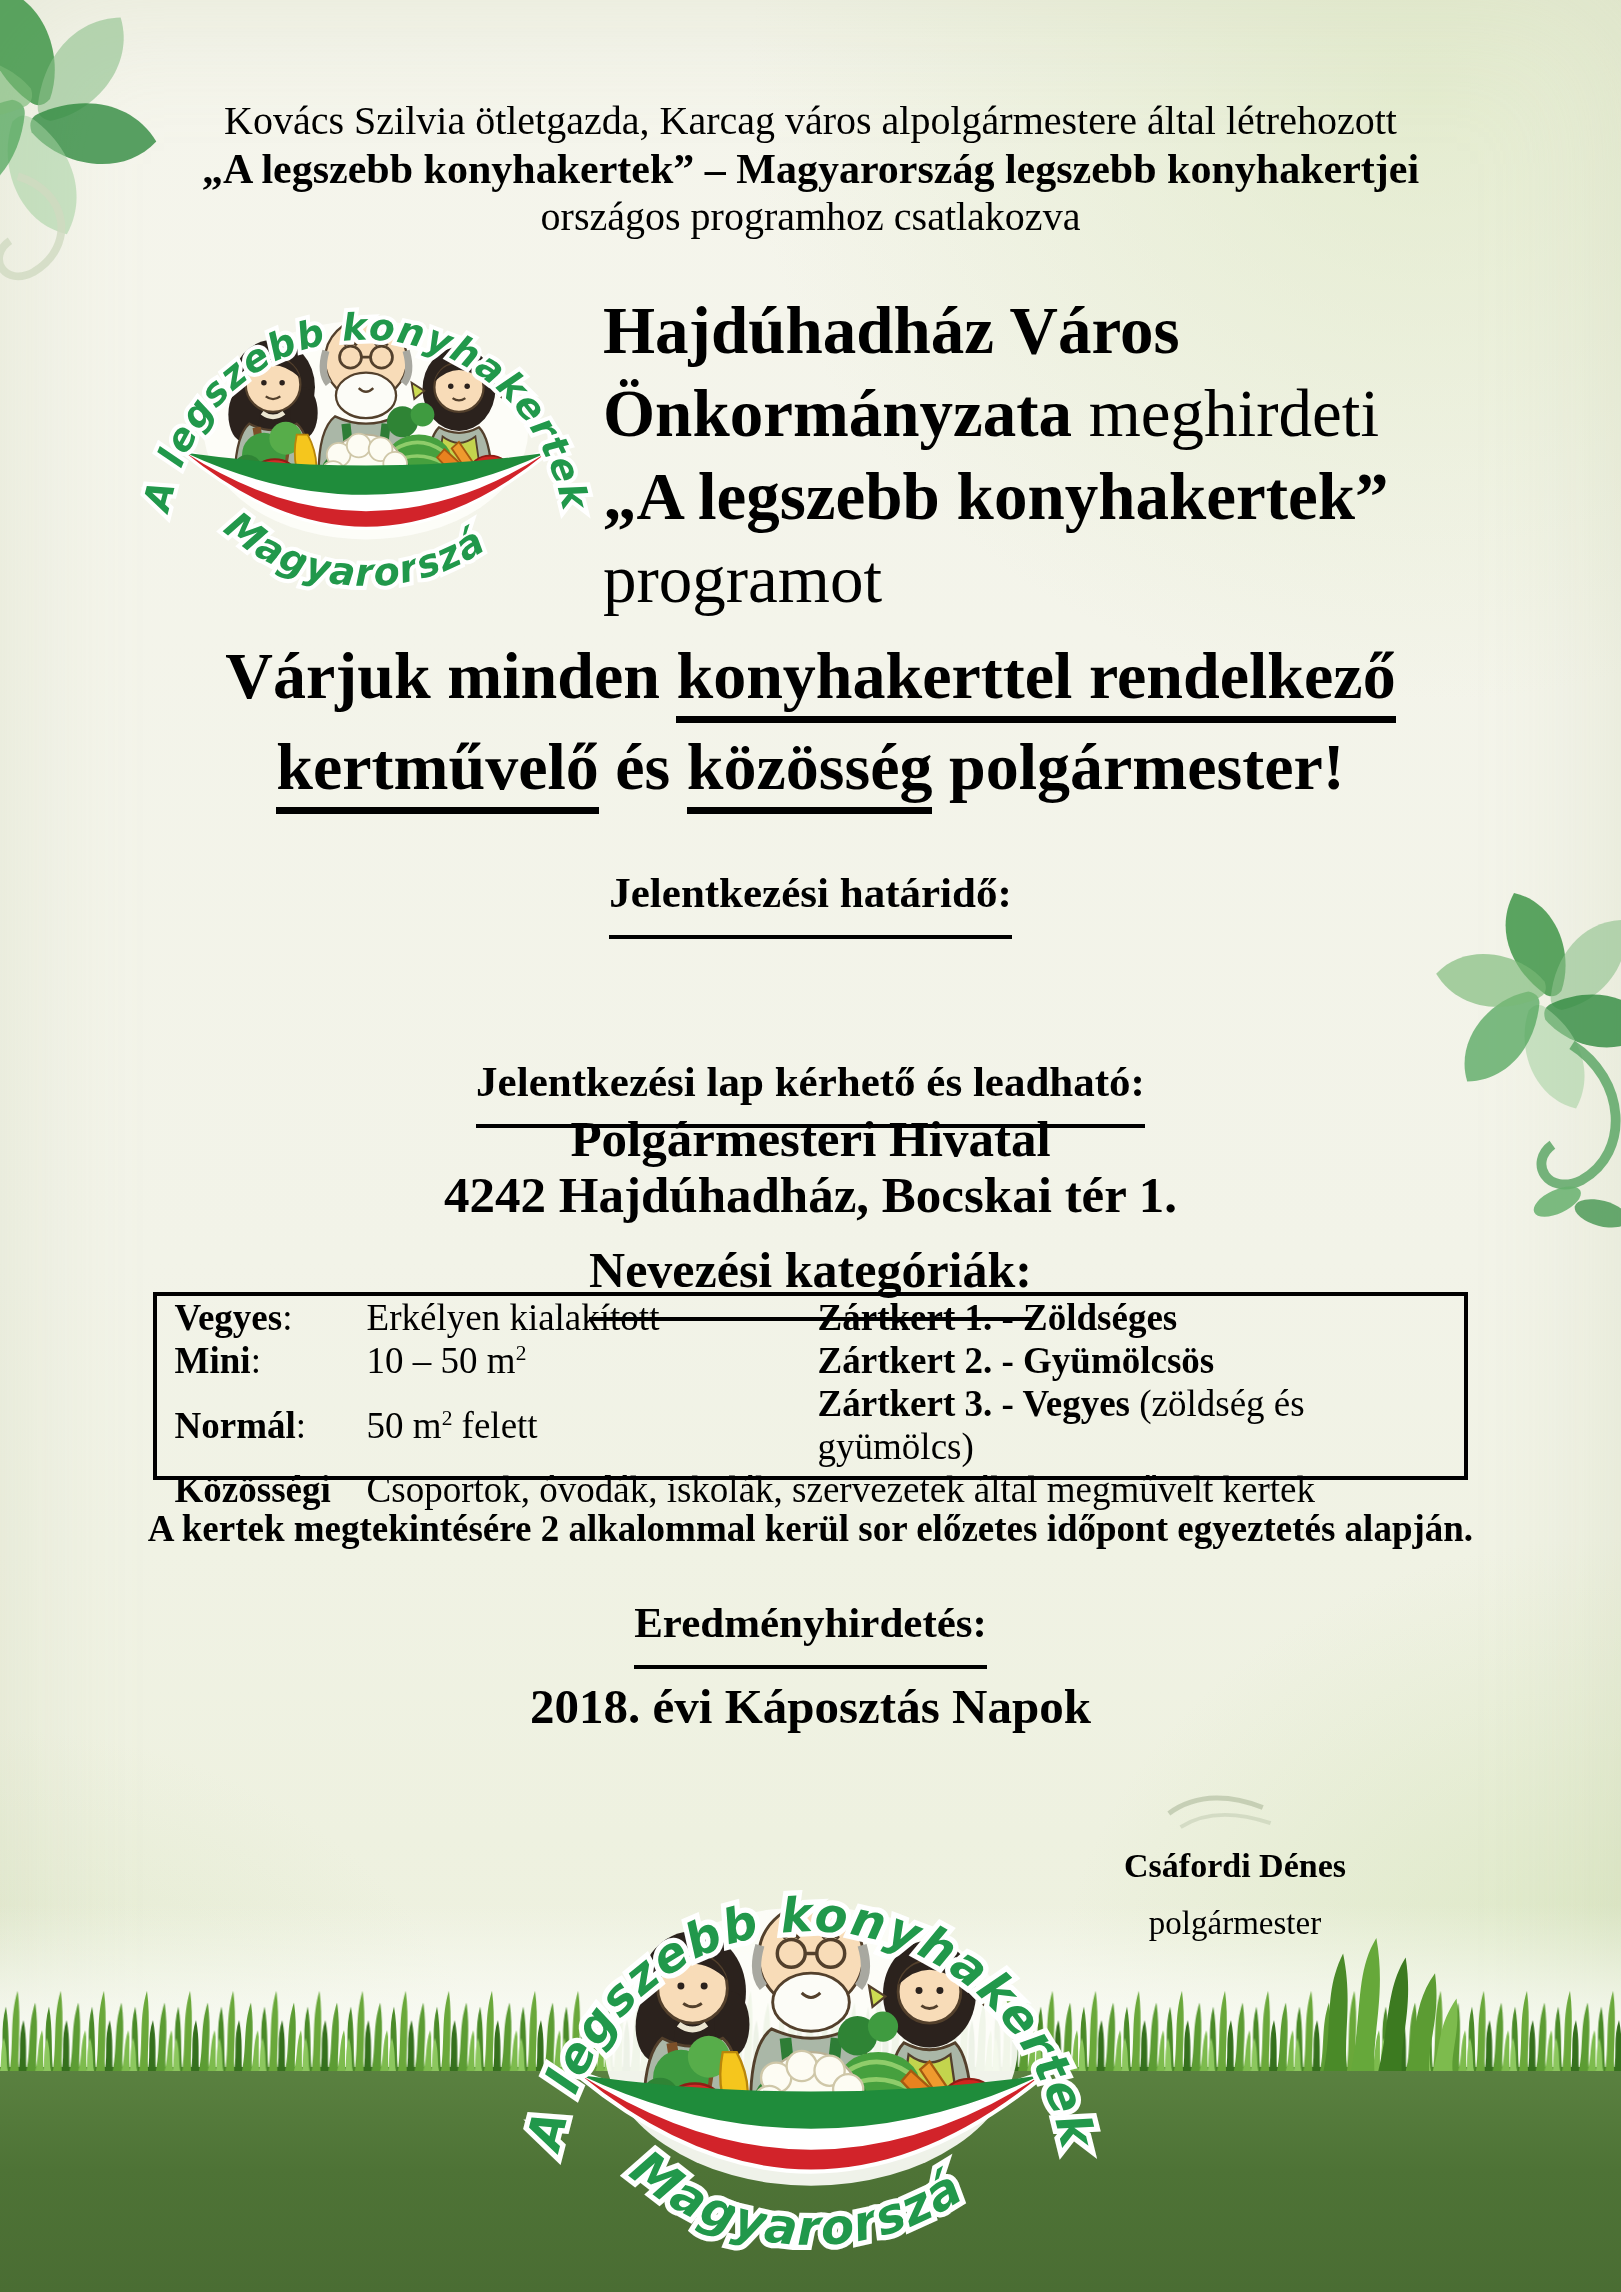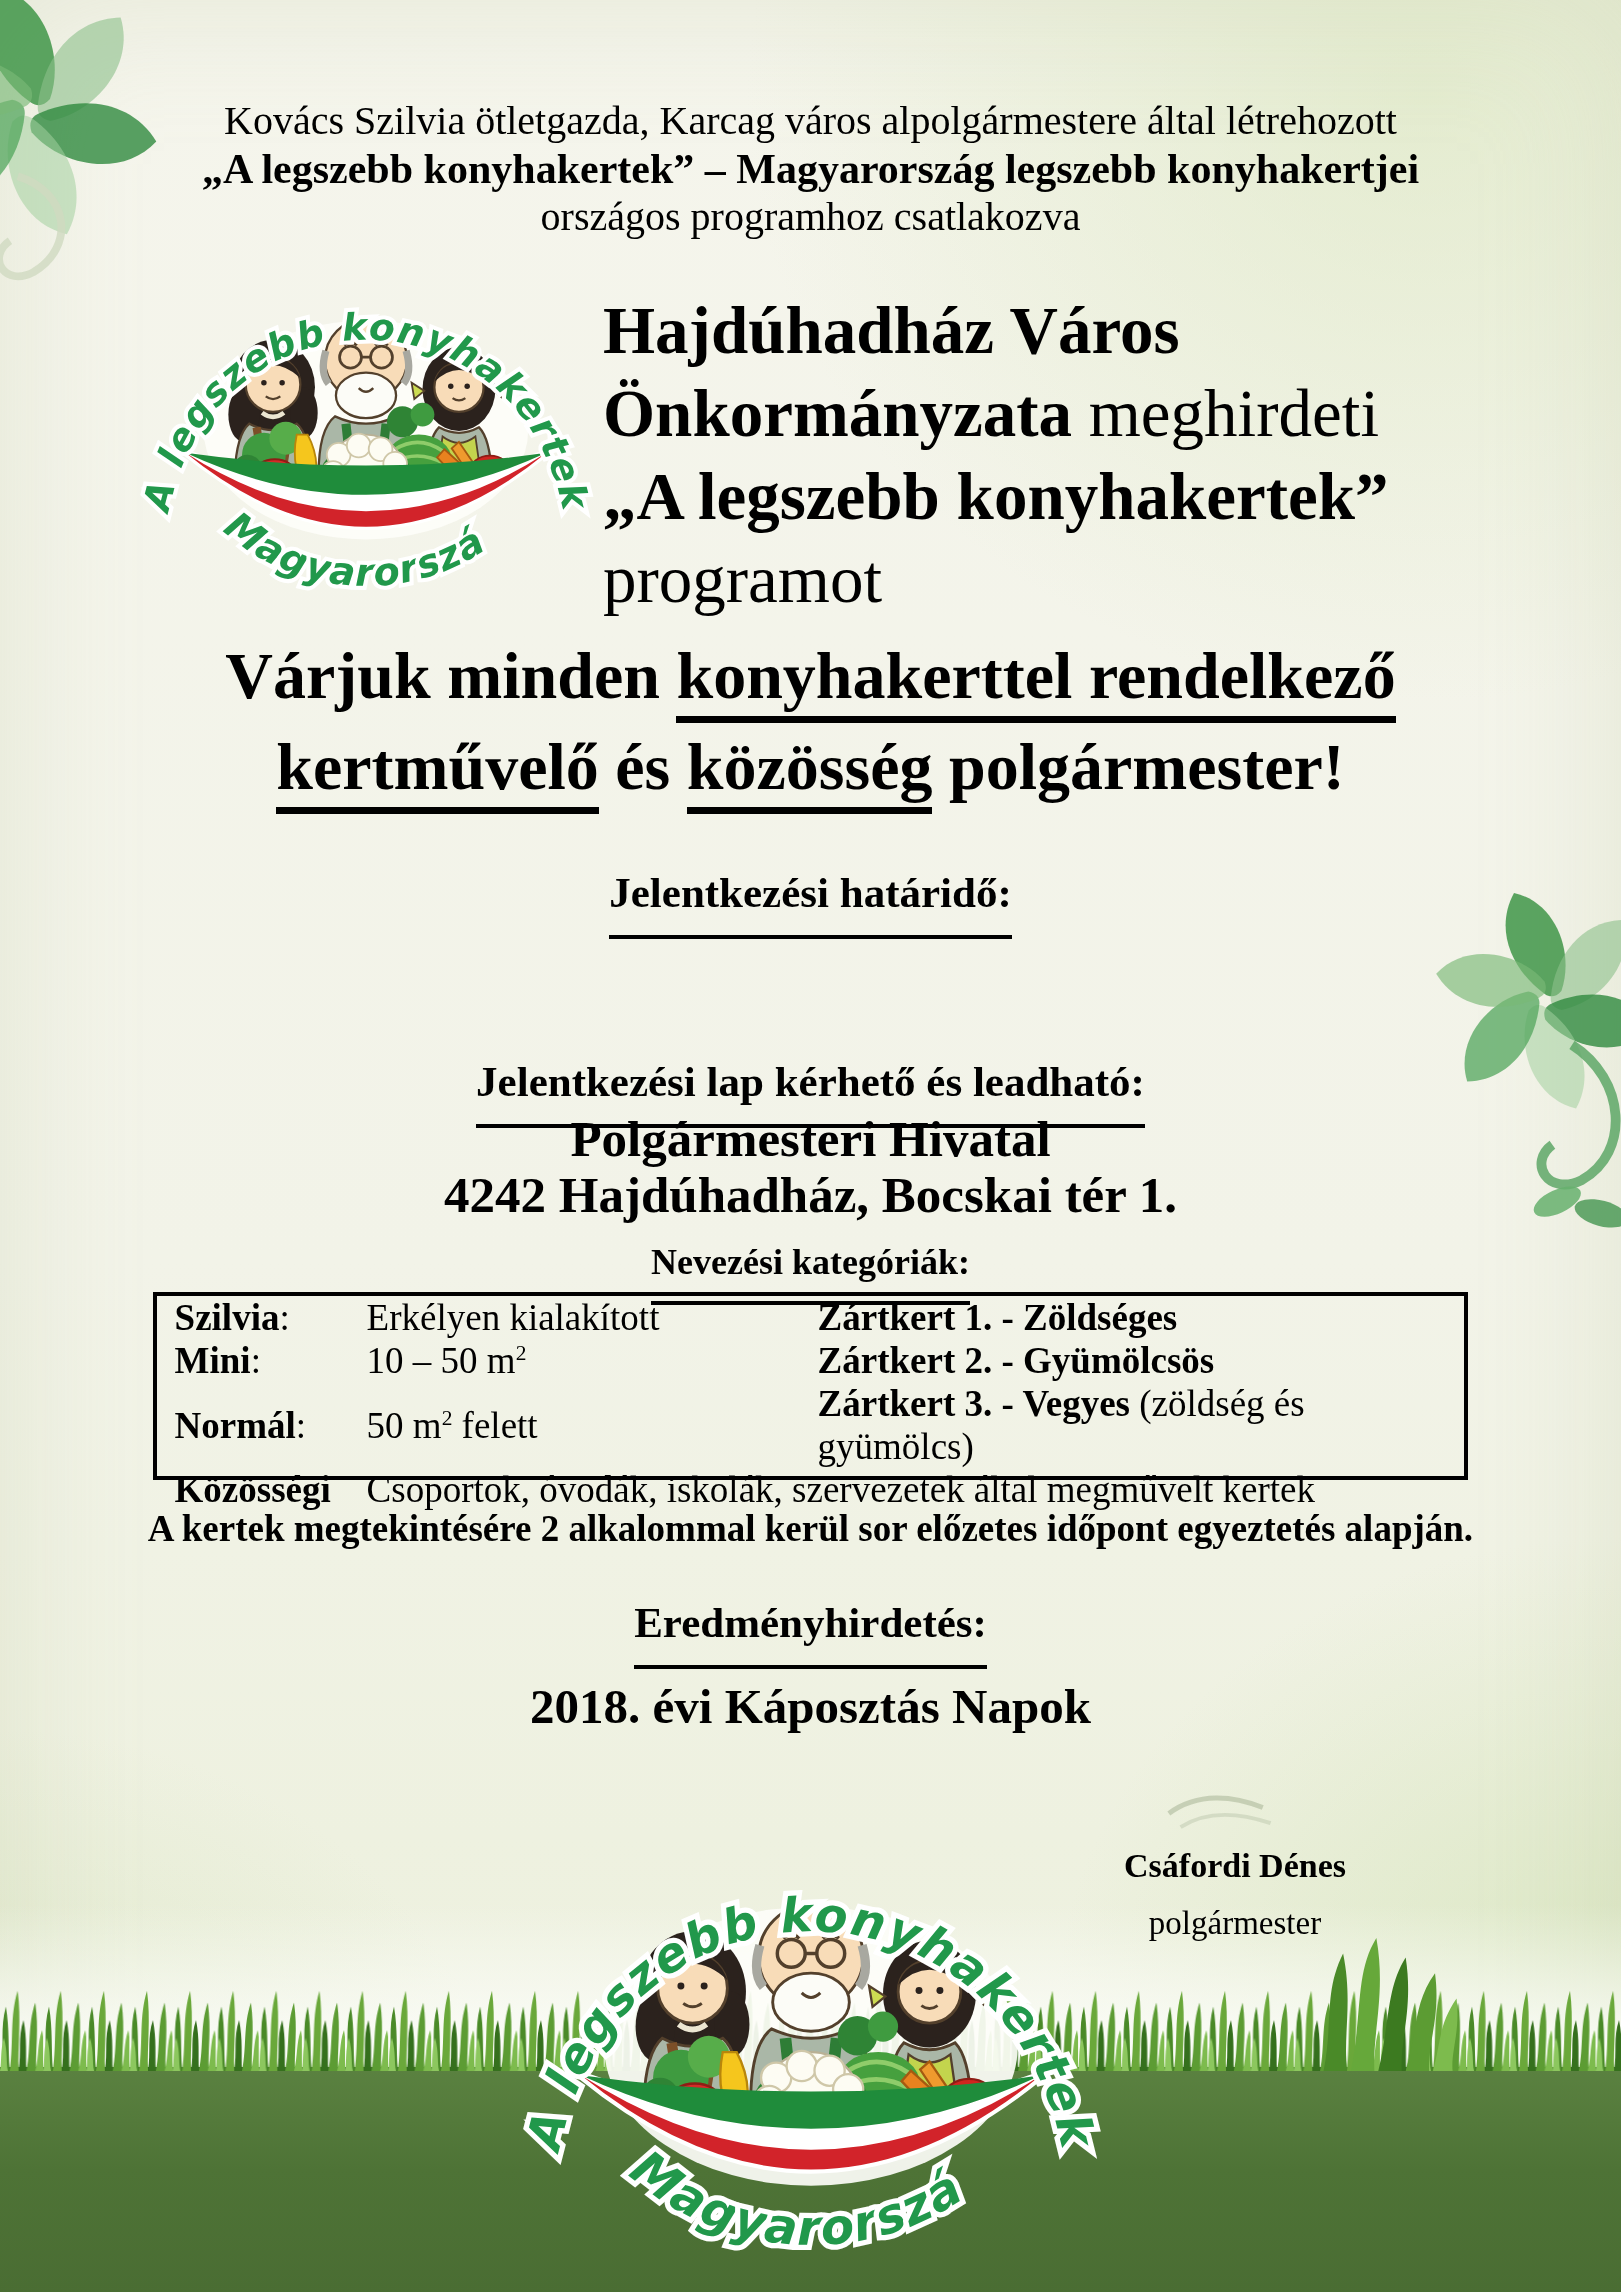--- a/index.html
+++ b/index.html
@@ -18,21 +18,21 @@
   .uline{border-bottom:7.8px solid #000;padding-bottom:3.9px;}
   #intro{top:98px;font-size:40px;line-height:1.17;}
   #intro .big{font-size:42px;font-weight:bold;}
   #announce{left:603px;top:289px;width:956px;text-align:left;font-size:67px;line-height:1.24;}
   #call{top:630px;font-size:66px;font-weight:bold;line-height:1.38;}
   #deadline-h{top:868px;font-size:43px;font-weight:bold;}
   #deadline-date{top:931px;font-size:67px;font-weight:bold;}
   #app-h{top:1057px;font-size:43px;font-weight:bold;}
   #office{top:1110px;font-size:51px;font-weight:bold;}
   #address{top:1166px;font-size:51px;font-weight:bold;}
-  #cat-h{top:1241px;font-size:36px;font-weight:bold;}
+  #cat-h{top:1241px;font-size:50px;font-weight:bold;}
   #cat-table{top:1292px;left:153px;width:1315px;height:188px;border:4.9px solid #000;box-sizing:border-box;
     display:flex;flex-direction:column;justify-content:space-around;font-size:37px;}
   .trow{display:grid;grid-template-columns:192px 451px 1fr;align-items:center;padding:0 17.6px;}
   .trow.span2{grid-template-columns:192px 1fr;}
   sup{font-size:.58em;line-height:0;vertical-align:super;}
   #note{top:1507px;font-size:37px;font-weight:bold;}
   #results-h{top:1598px;font-size:43px;font-weight:bold;}
   #event{top:1678px;font-size:49px;font-weight:bold;}
   #sig{left:1039px;top:1847px;width:392px;text-align:center;font-size:34px;}
   #sig .t{margin-top:20px;font-size:33px;font-weight:normal;}
@@ -213,21 +213,21 @@
 
   <div id="deadline-h" class="abs ctr txt"><span class="hu">Jelentkezési határidő:</span></div>
 
   <div id="app-h" class="abs ctr txt"><span class="hu">Jelentkezési lap kérhető és leadható:</span></div>
   <div id="office" class="abs ctr txt">Polgármesteri Hivatal</div>
   <div id="address" class="abs ctr txt">4242 Hajdúhadház, Bocskai tér 1.</div>
 
   <div id="cat-h" class="abs ctr txt"><span class="hu">Nevezési kategóriák:</span></div>
   <div id="cat-table" class="abs txt">
     <div class="trow">
-      <div><span class="b">Szilvia</span><span>:</span></div>
+      <div><span class="b">Vegyes</span><span>:</span></div>
       <div><span>Erkélyen kialakított</span><sup></sup><span></span></div>
       <div><span class="b">Zártkert 1. - Zöldséges</span><span></span></div>
     </div>
     <div class="trow">
       <div><span class="b">Mini</span><span>:</span></div>
       <div><span>10 – 50 m</span><sup>2</sup><span></span></div>
       <div><span class="b">Zártkert 2. - Gyümölcsös</span><span></span></div>
     </div>
     <div class="trow">
       <div><span class="b">Normál</span><span>:</span></div>

